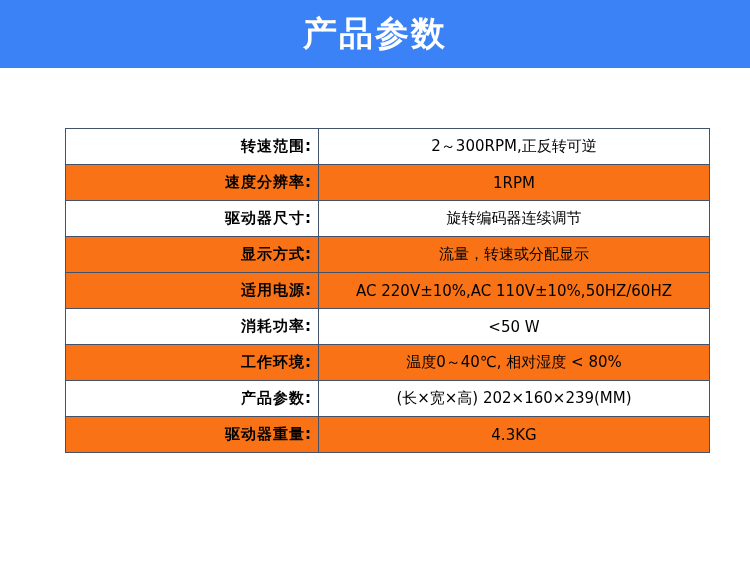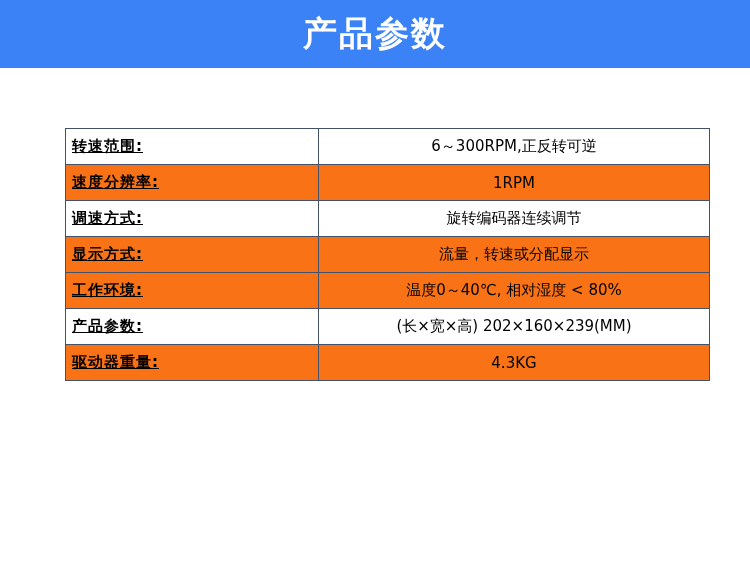--- a/index.html
+++ b/index.html
@@ -48,24 +48,23 @@
   table.spec td {
     border: 1px solid #44516b;
     height: 35px;
     font-size: 15px;
     font-family: "DejaVu Sans", "Liberation Sans", sans-serif;
     color: #000000;
     padding: 0 6px;
   }
   td.label {
     width: 240px;
-    text-align: left;
+    text-align: right;
     font-weight: bold;
     letter-spacing: 1px;
-    text-decoration: underline;
   }
   td.value {
     width: 378px;
     text-align: center;
   }
   tr.alt td {
     background: #f97316;
   }
   tr.plain td {
     background: #ffffff;
@@ -79,40 +78,48 @@
   <div class="banner">
     <div class="banner-title">产品参数</div>
   </div>
 
   <div class="spec-wrap">
     <table class="spec">
       <tbody>
 
         <tr class="plain">
           <td class="label">转速范围:</td>
-          <td class="value">6～300RPM,正反转可逆</td>
+          <td class="value">2～300RPM,正反转可逆</td>
         </tr>
 
         <tr class="alt">
           <td class="label">速度分辨率:</td>
           <td class="value">1RPM</td>
         </tr>
 
         <tr class="plain">
-          <td class="label">调速方式:</td>
+          <td class="label">驱动器尺寸:</td>
           <td class="value">旋转编码器连续调节</td>
         </tr>
 
         <tr class="alt">
           <td class="label">显示方式:</td>
           <td class="value">流量，转速或分配显示</td>
         </tr>
 
 
+        <tr class="alt">
+          <td class="label">适用电源:</td>
+          <td class="value">AC 220V±10%,AC 110V±10%,50HZ/60HZ</td>
+        </tr>
 
+        <tr class="plain">
+          <td class="label">消耗功率:</td>
+          <td class="value">&lt;50 W</td>
+        </tr>
 
         <tr class="alt">
           <td class="label">工作环境:</td>
           <td class="value">温度0～40℃, 相对湿度 &lt; 80%</td>
         </tr>
 
         <tr class="plain">
           <td class="label">产品参数:</td>
           <td class="value">(长×宽×高) 202×160×239(MM)</td>
         </tr>

